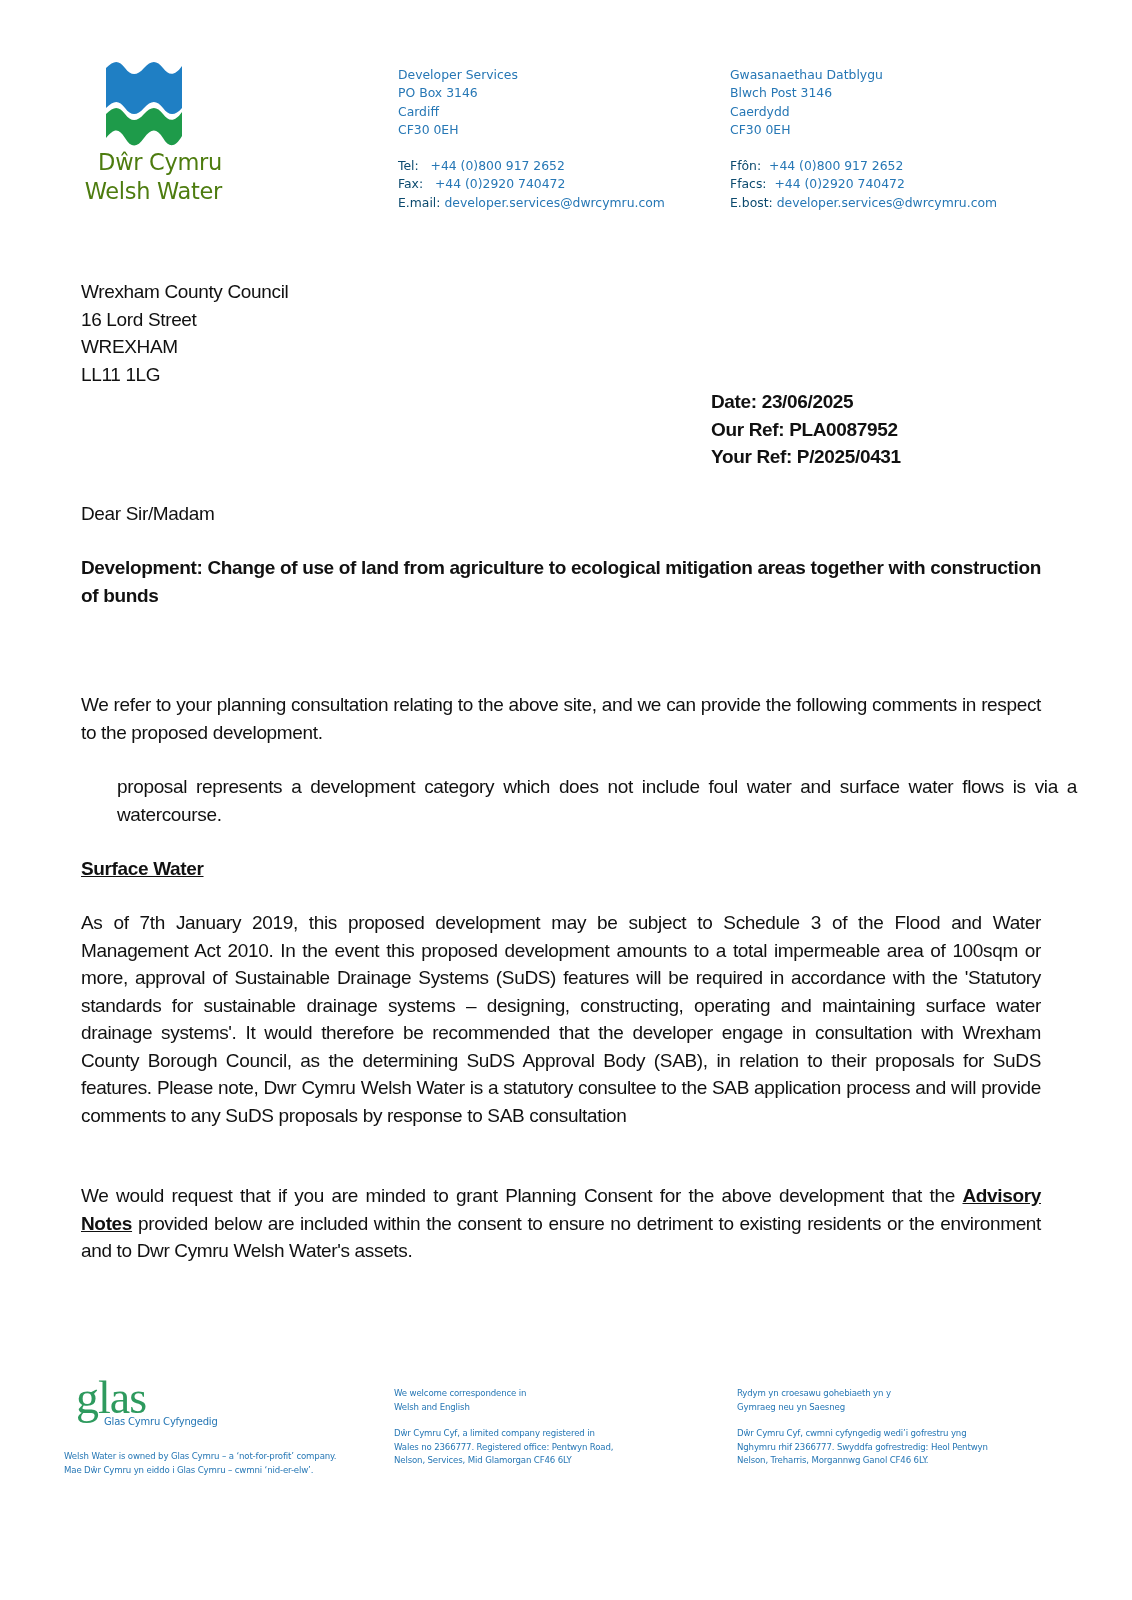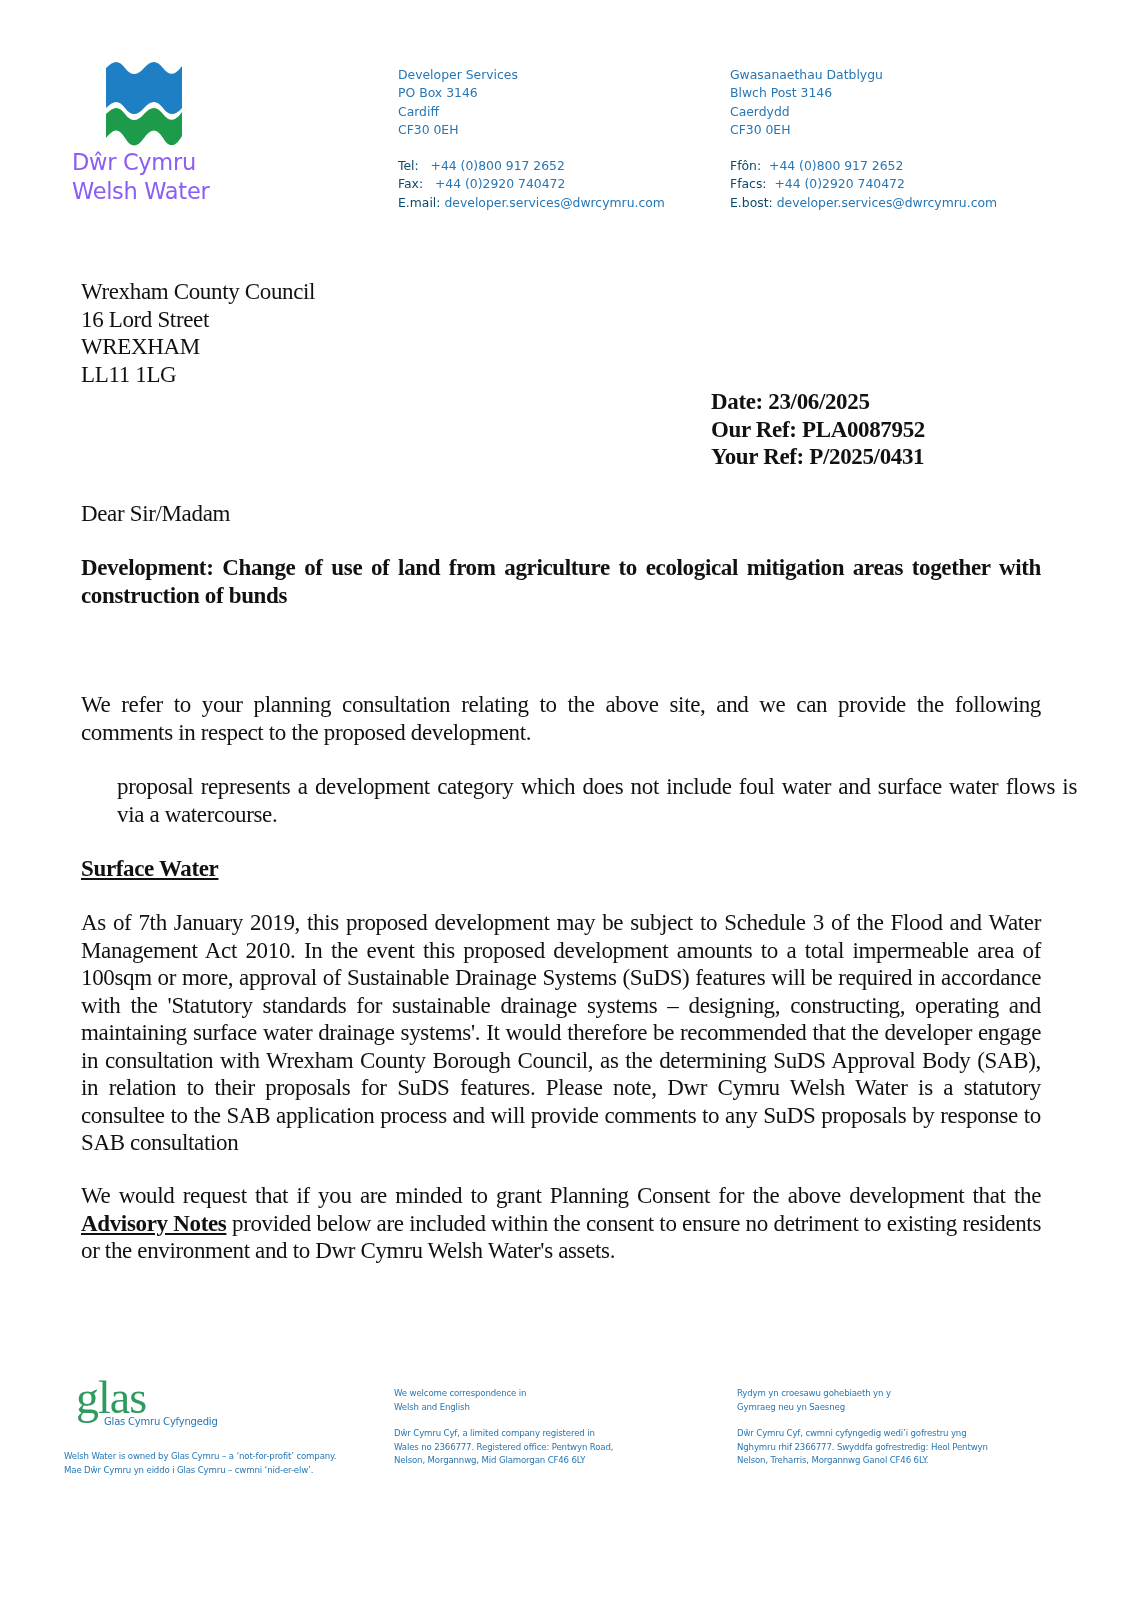--- a/index.html
+++ b/index.html
@@ -3,30 +3,30 @@
 <meta charset="utf-8">
 <style>
   html, body { margin: 0; padding: 0; background: #ffffff; }
   body { width: 1132px; height: 1600px; position: relative; overflow: hidden;
          font-family: "Liberation Sans", "DejaVu Sans", sans-serif; color: #111; }
   .abs { position: absolute; }
 
   
   #logo { left: 72px; top: 62px; width: 150px; }
   #logo svg { display: block; margin-left: 34px; }
-  .logo-text { color: #8b5cf6; font-size: 22.5px; line-height: 29px; text-align: left; width: 150px;
+  .logo-text { color: #4d7c0f; font-size: 22.5px; line-height: 29px; text-align: right; width: 150px;
                font-family: "DejaVu Sans", sans-serif; letter-spacing: -0.3px; }
 
   
   .addr { font-family: "DejaVu Sans", sans-serif; font-size: 12.4px; line-height: 18.3px; color: #2677b5; }
   .addr .lbl { color: #0c4a6e; }
   .addr .gap { height: 18px; }
 
   
-  .body-text { font-family: Liberation Serif, serif; font-size: 23px; line-height: 27.5px; color: #111;
+  .body-text { font-family: Liberation Sans, sans-serif; font-size: 19px; line-height: 27.5px; color: #111;
                letter-spacing: -0.35px; }
   .just { text-align: justify; text-align-last: left; }
   .b { font-weight: bold; }
   .u { text-decoration: underline; }
 
   
   .foot { font-family: "DejaVu Sans", sans-serif; font-size: 8.6px; line-height: 13.6px; color: #2677b5; letter-spacing: -0.15px; }
   .glas { font-family: "Liberation Serif", "DejaVu Serif", serif; color: #2e9a5e; font-size: 46px; line-height: 40px; letter-spacing: -1px; }
   .glas-sub { font-size: 10px; color: #2677b5; font-family: "DejaVu Sans", sans-serif; letter-spacing: -0.2px; }
 </style>
@@ -105,21 +105,21 @@
   <div>Welsh Water is owned by Glas Cymru – a ‘not-for-profit’ company.</div>
   <div>Mae Dŵr Cymru yn eiddo i Glas Cymru – cwmni ‘nid-er-elw’.</div>
 </div>
 
 <div class="abs foot" style="left:394px; top:1387px;">
   <div>We welcome correspondence in</div>
   <div>Welsh and English</div>
   <div style="height:13px;"></div>
   <div>Dŵr Cymru Cyf, a limited company registered in</div>
   <div>Wales no 2366777. Registered office: Pentwyn Road,</div>
-  <div>Nelson, Morgannwg, Mid Glamorgan CF46 6LY</div>
+  <div>Nelson, Services, Mid Glamorgan CF46 6LY</div>
 </div>
 
 <div class="abs foot" style="left:737px; top:1387px;">
   <div>Rydym yn croesawu gohebiaeth yn y</div>
   <div>Gymraeg neu yn Saesneg</div>
   <div style="height:13px;"></div>
   <div>Dŵr Cymru Cyf, cwmni cyfyngedig wedi’i gofrestru yng</div>
   <div>Nghymru rhif 2366777. Swyddfa gofrestredig: Heol Pentwyn</div>
   <div>Nelson, Treharris, Morgannwg Ganol CF46 6LY.</div>
 </div>

